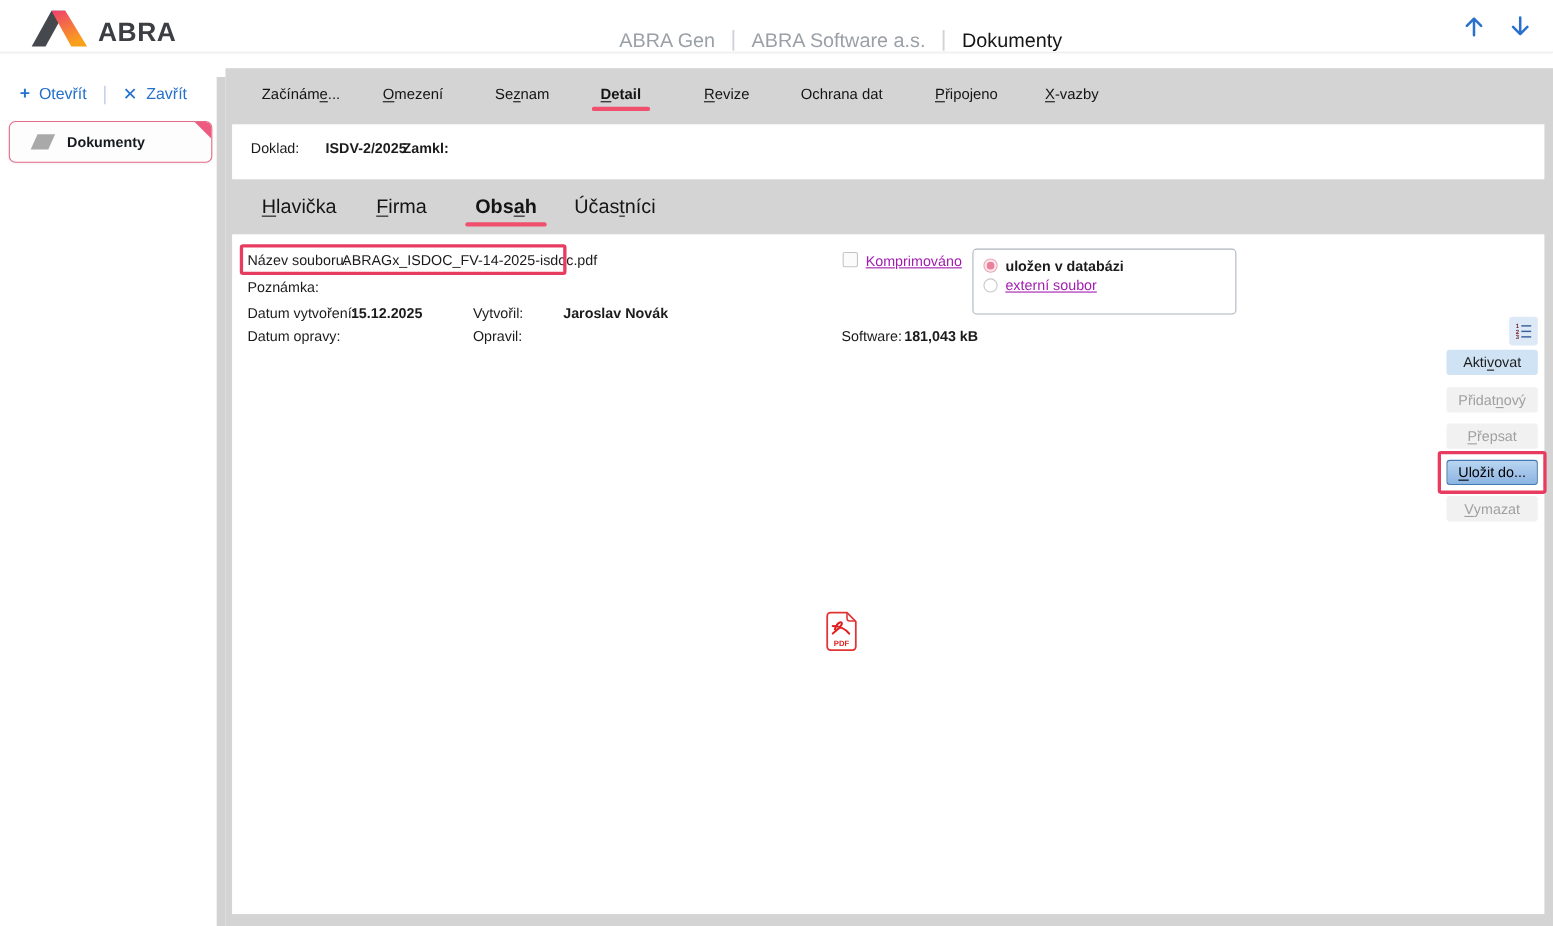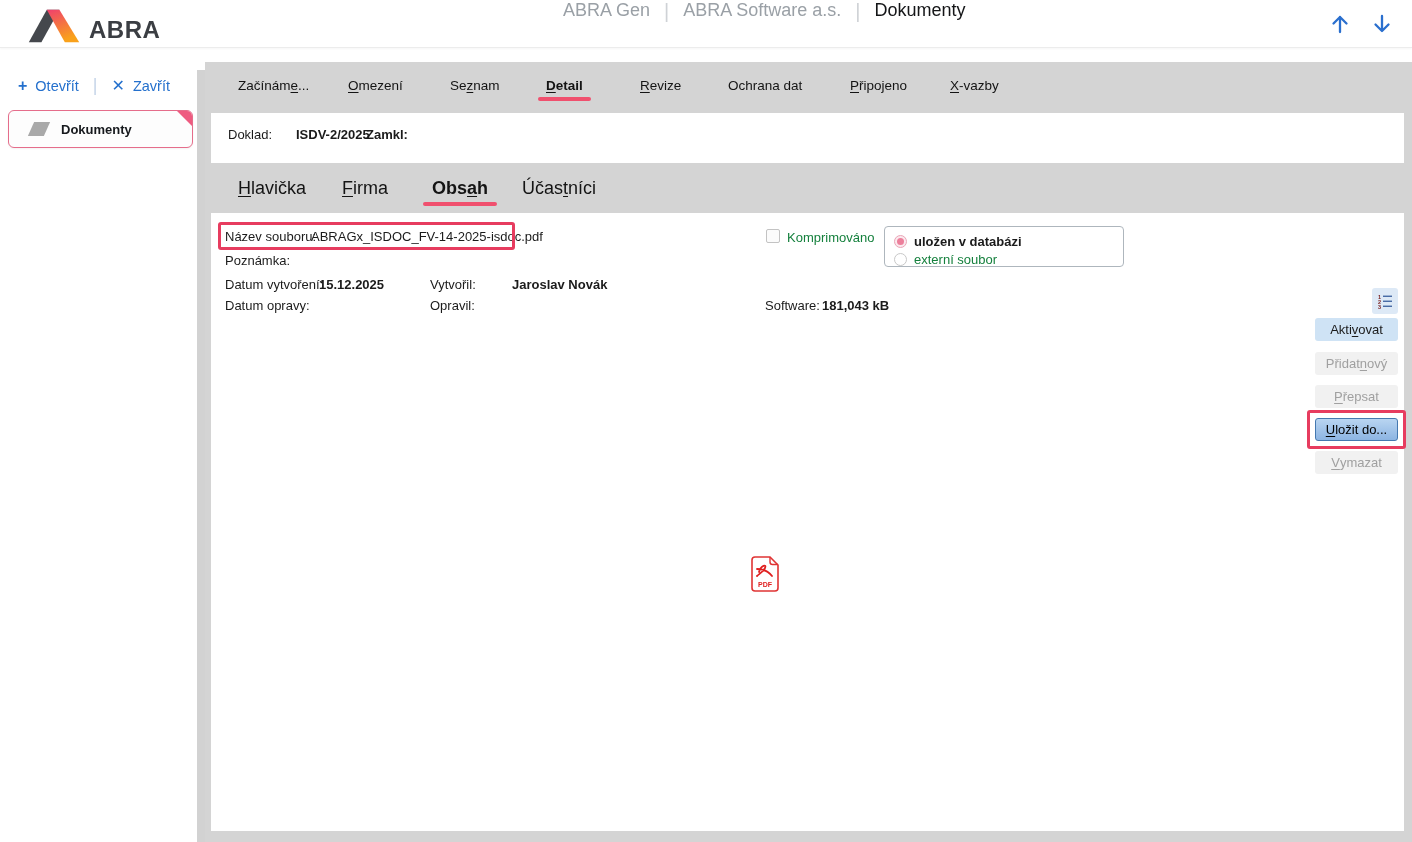--- a/index.html
+++ b/index.html
@@ -4,21 +4,21 @@
 <style>
   * { margin:0; padding:0; box-sizing:border-box; }
   html,body { width:1412px; height:842px; overflow:hidden; background:#fff;
     font-family:"Liberation Sans","DejaVu Sans",sans-serif; font-size:13px; color:#1b1b1b; }
 
   
   .header { position:absolute; left:0; top:0; width:1412px; height:48px; background:#fff;
     border-bottom:1px solid #ececec; box-shadow:0 1px 2px rgba(0,0,0,.04); z-index:5; }
   .logo { position:absolute; left:28px; top:8px; display:flex; align-items:flex-end; gap:9px; }
   .logo-text { font-size:24px; font-weight:800; color:#3b3e43; letter-spacing:.5px; }
-  .crumbs { position:absolute; left:563px; top:0; height:48px; display:flex; align-items:flex-start; font-size:18px; }
+  .crumbs { position:absolute; left:563px; top:0; height:48px; display:flex; align-items:flex-end; font-size:18px; }
   .crumb-dim { color:#9aa0a6; }
   .crumb-sep { color:#cfd2d6; font-size:20px; font-weight:300; margin:0 14px; }
   .crumb-cur { color:#141517; font-weight:500; }
   .nav-arrows { position:absolute; right:18px; top:12px; display:flex; gap:18px; }
   .nav-arrows svg { cursor:pointer; }
 
   
   .sidebar { position:absolute; left:0; top:49px; width:197px; bottom:0; background:#fff; }
   .side-toolbar { position:absolute; left:18px; top:26px; display:flex; align-items:center; gap:10px;
     color:#2470cd; font-size:14.5px; }
@@ -60,22 +60,22 @@
 
   .fld { position:absolute; white-space:nowrap; }
   .bold { font-weight:bold; }
   u { text-decoration:underline; text-underline-offset:2px; }
 
   .ann-box { position:absolute; border:3px solid #e73c5f; border-radius:3px; pointer-events:none; z-index:4; }
 
   
   .chk { position:absolute; width:14px; height:14px; border:1px solid #c3c3c3; background:#fbfbfb;
     border-radius:2px; cursor:pointer; }
-  .dim { color:#15803d; }
-  .groupbox { position:absolute; left:673px; top:13px; width:240px; height:41px; background:#fff;
+  .dim { color:#a21caf;text-decoration:underline; }
+  .groupbox { position:absolute; left:673px; top:13px; width:240px; height:60px; background:#fff;
     border:1px solid #aeb6bd; border-radius:4px; }
   .radio-row { position:absolute; left:9px; display:flex; align-items:center; gap:7px; cursor:pointer; }
   .radio { width:13px; height:13px; border-radius:50%; border:1px solid #c8c8c8; background:#fff;
     display:inline-flex; align-items:center; justify-content:center; flex:0 0 auto; }
   .radio.sel { border-color:#eaa5b7; background:#fbe9ee; }
   .radio.sel::after { content:''; width:7px; height:7px; border-radius:50%; background:#ec7f9b; }
 
   
   .act-btn { position:absolute; left:1104px; width:83px; height:23px; border-radius:3px; font-size:13px;
     display:flex; align-items:center; justify-content:center; cursor:pointer; border:none;

